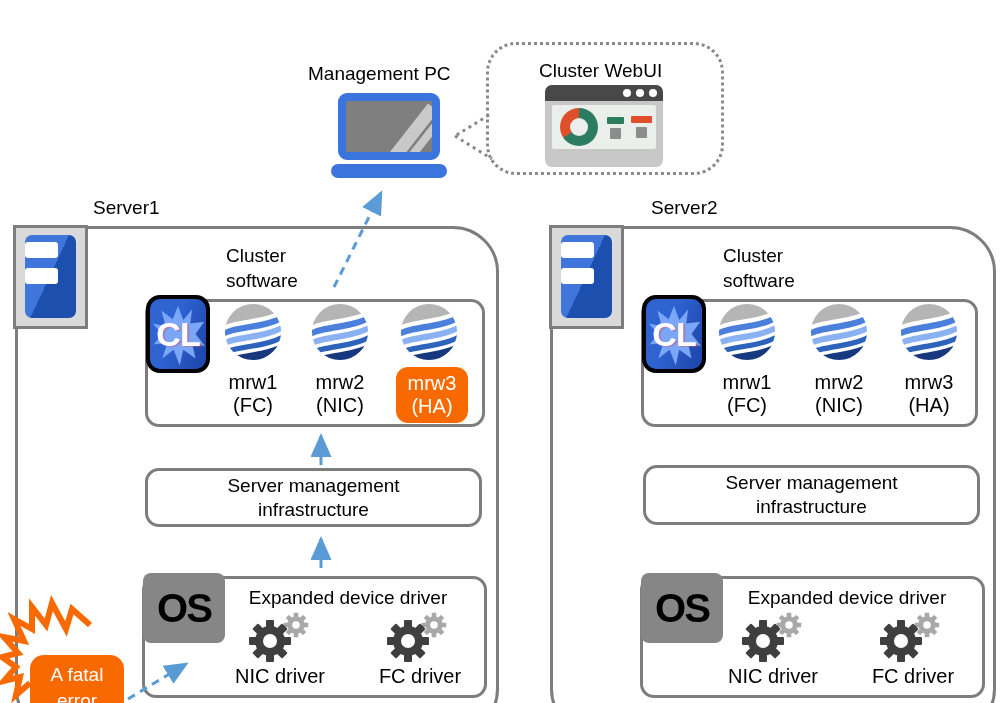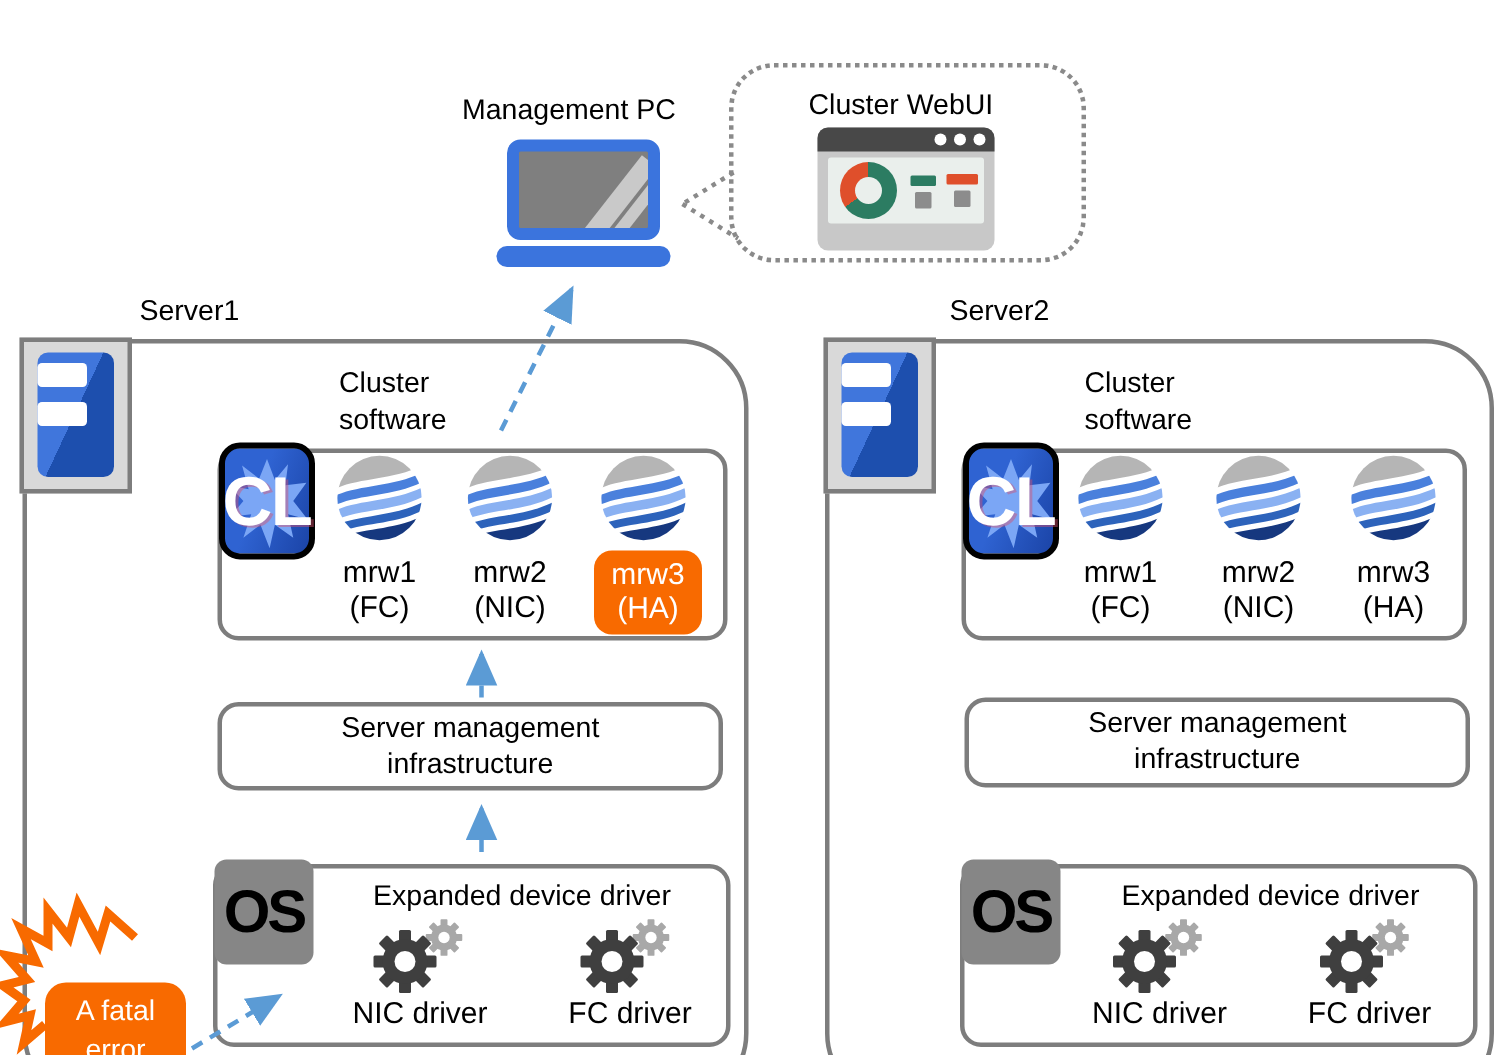--- a/index.html
+++ b/index.html
@@ -29,27 +29,27 @@
   .bpanel{position:absolute;left:7px;top:20px;width:104px;height:44px;background:#eaefec;border-radius:2px;}
   .donut{position:absolute;left:8px;top:3px;width:38px;height:38px;border-radius:50%;
          background:conic-gradient(var(--donut_teal,#2c7c62) 0deg 235deg,var(--donut_orange,#df4f2b) 235deg 360deg);}
   .donut::after{content:"";position:absolute;left:10px;top:10px;width:18px;height:18px;border-radius:50%;background:#eaefec;}
   .wbar{position:absolute;height:7px;border-radius:1px;}
   .wsq{position:absolute;width:11px;height:11px;background:#8c8c8c;border-radius:1px;}
   
   .cl{position:absolute;width:64px;height:78px;border:4px solid #000;border-radius:14px;box-sizing:border-box;
       background:linear-gradient(110deg,#2f63d2 40%,#1b44a7 100%);z-index:6;display:flex;align-items:center;justify-content:center;}
   .cl-splat{position:absolute;left:0;top:0;width:100%;height:100%;}
-  .cl-txt{position:relative;font-size:46px;font-weight:bold;color:#fff;letter-spacing:-1px;text-shadow:2px 1px 0 rgba(215,80,110,.45);}
+  .cl-txt{position:relative;font-size:34px;font-weight:bold;color:#fff;letter-spacing:-1px;text-shadow:2px 1px 0 rgba(215,80,110,.45);}
   
   .mlabel{position:absolute;width:80px;text-align:center;font-size:20px;line-height:23px;}
   .badge{width:72px;height:56px;background:var(--orange,#f86a00);color:#fff;border-radius:12px;
          display:flex;flex-direction:column;align-items:center;justify-content:center;}
   
-  .os{position:absolute;width:66px;height:70px;background:#868686;border-radius:8px;z-index:6;
+  .os{position:absolute;width:82px;height:70px;background:#868686;border-radius:8px;z-index:6;
       display:flex;align-items:center;justify-content:center;font-size:40px;font-weight:900;letter-spacing:-2px;color:#000;}
   .globe{position:absolute;width:58px;height:58px;}
   .gears{position:absolute;width:66px;height:52px;}
   .center-flex{display:flex;align-items:center;justify-content:center;text-align:center;}
   .errbox{position:absolute;left:30px;top:618px;width:94px;height:66px;background:var(--orange,#f86a00);color:#fff;
           border-radius:14px;z-index:11;font-size:19px;line-height:26px;justify-content:center;}
   .burst{position:absolute;left:0;top:558px;width:102px;height:112px;z-index:10;}
   .burst polyline{fill:none;stroke:var(--orange,#f86a00);stroke-width:6;}
   .overlay{position:absolute;left:0;top:0;width:1001px;height:703px;z-index:10;pointer-events:none;}
   .overlay line{stroke:var(--arrow_blue,#5b9bd5);stroke-width:3;stroke-dasharray:8 6;}
@@ -213,21 +213,21 @@
   <div class="mlabel" style="left:230px;top:628px;width:100px;">NIC driver</div>
   <div class="mlabel" style="left:370px;top:628px;width:100px;">FC driver</div>
 
   <svg class="burst" viewBox="0 0 102 112">
     <polyline points="90,30 72,14 66,34 52,8 46,30 32,12 32,34 14,24 24,46 4,42 18,58 2,62 16,72 4,86 20,82 16,100 30,88"></polyline>
   </svg>
   <div class="errbox center-flex">
     <div style="width:70px;">A fatal error</div>
   </div>
 
-  <div class="lbl" style="left:633px;top:158px;">Server2</div>
+  <div class="lbl" style="left:651px;top:158px;">Server2</div>
   <div class="box server-box" style="left:550px;top:189px;width:446px;height:509px;"></div>
   <div class="tower" style="left:549px;top:188px;">
     <div class="tower-body"></div>
     <div class="tower-bar" style="top:14px;"></div>
     <div class="tower-bar" style="top:40px;"></div>
   </div>
   <div class="wraplbl" style="left:723px;top:206px;width:110px;">Cluster software</div>
 
   <div class="box inner-box" style="left:641px;top:262px;width:337px;height:128px;"></div>
   <div class="cl" style="left:642px;top:258px;">

